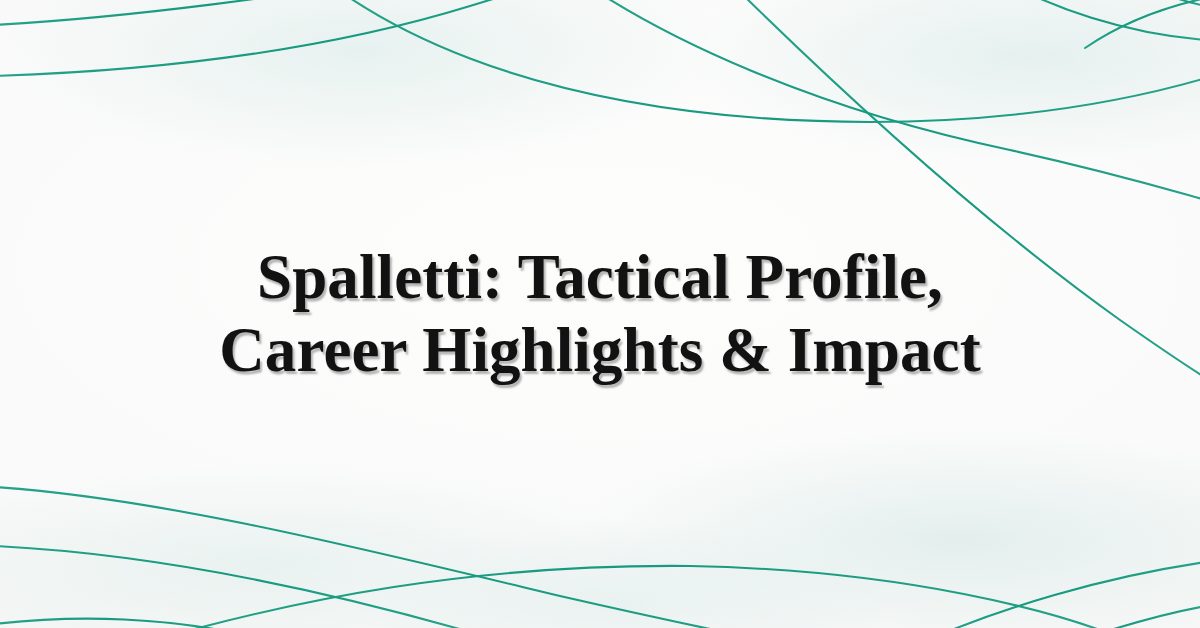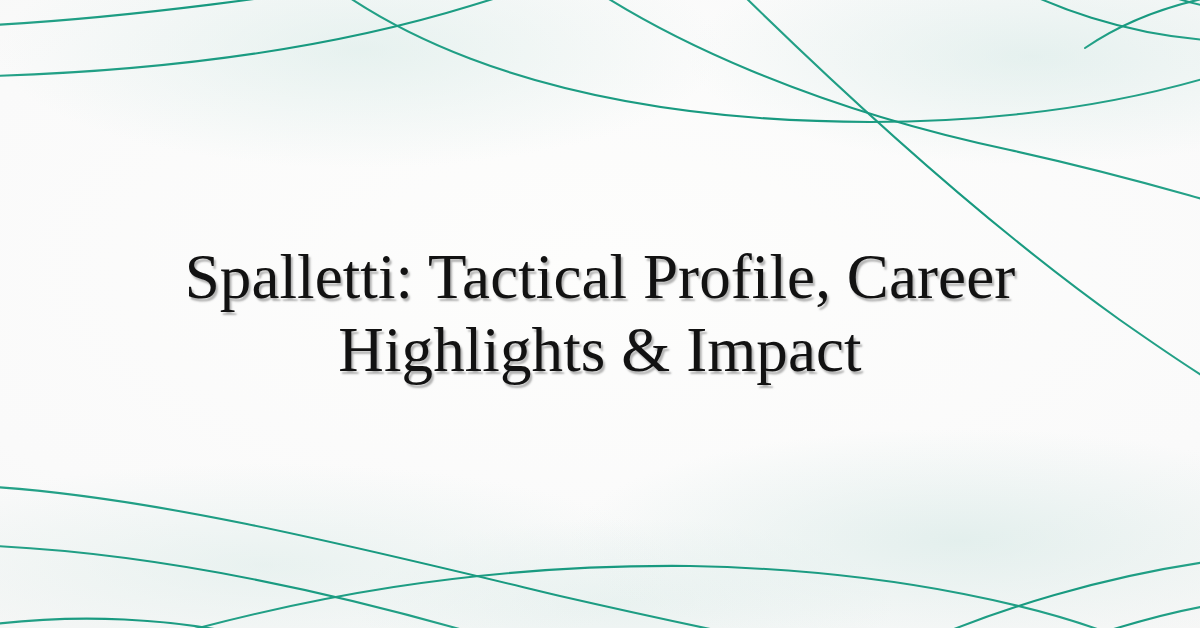--- a/index.html
+++ b/index.html
@@ -59,21 +59,21 @@
     align-items: center;
     justify-content: center;
     padding: 0 90px;
     box-sizing: border-box;
   }
 
   .title {
     margin: 8px;
     text-align: center;
     font-family: "Liberation Serif", "DejaVu Serif", serif;
-    font-weight: 400;
+    font-weight: 700;
     font-size: 63px;
     line-height: 1.16;
     letter-spacing: 0.1px;
     color: #121212;
     text-shadow: 2px 3px 2px rgba(90,90,90,0.45);
     max-width: 880px;
   }
 </style>
 </head>
 <body>

